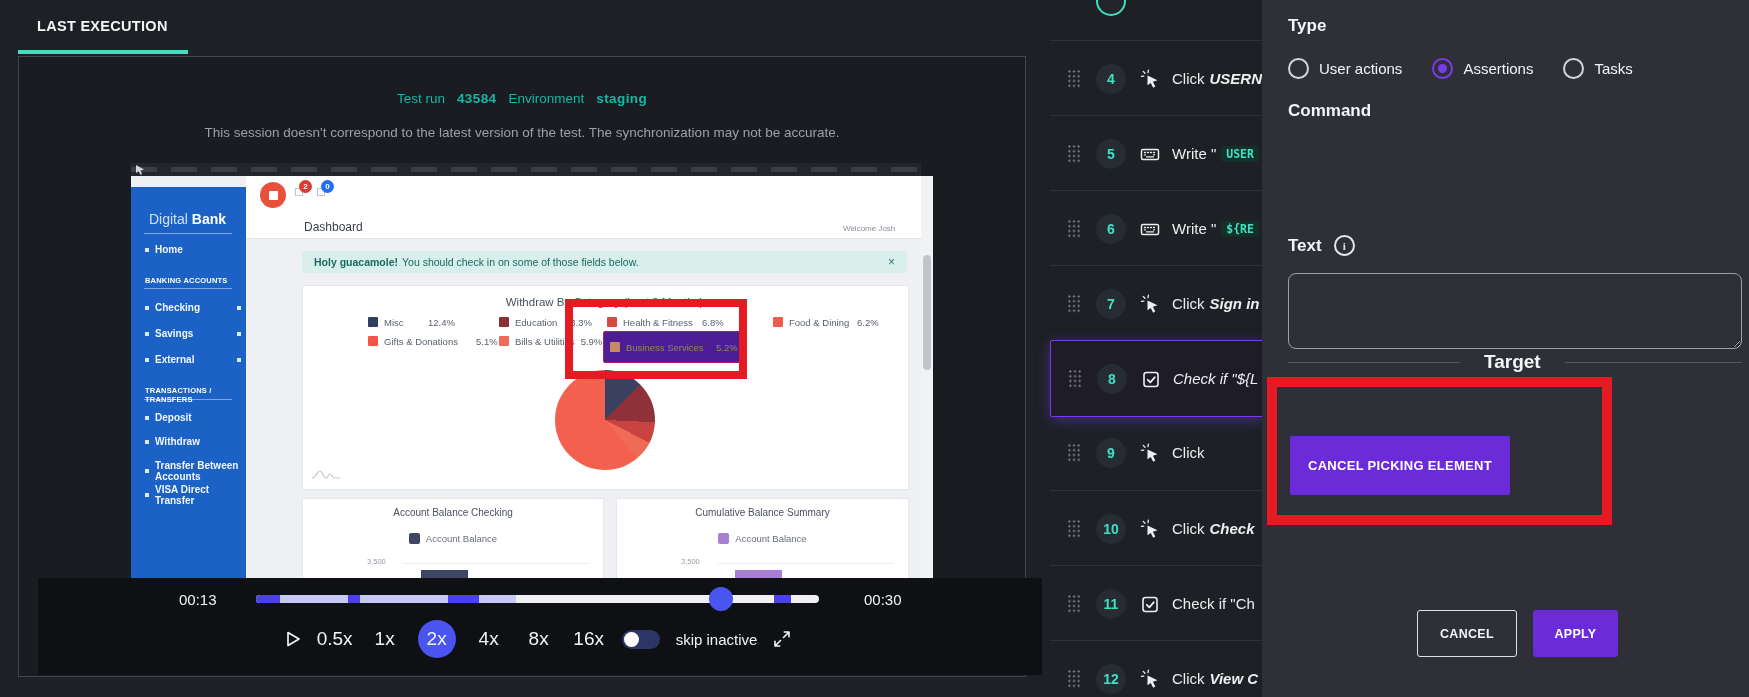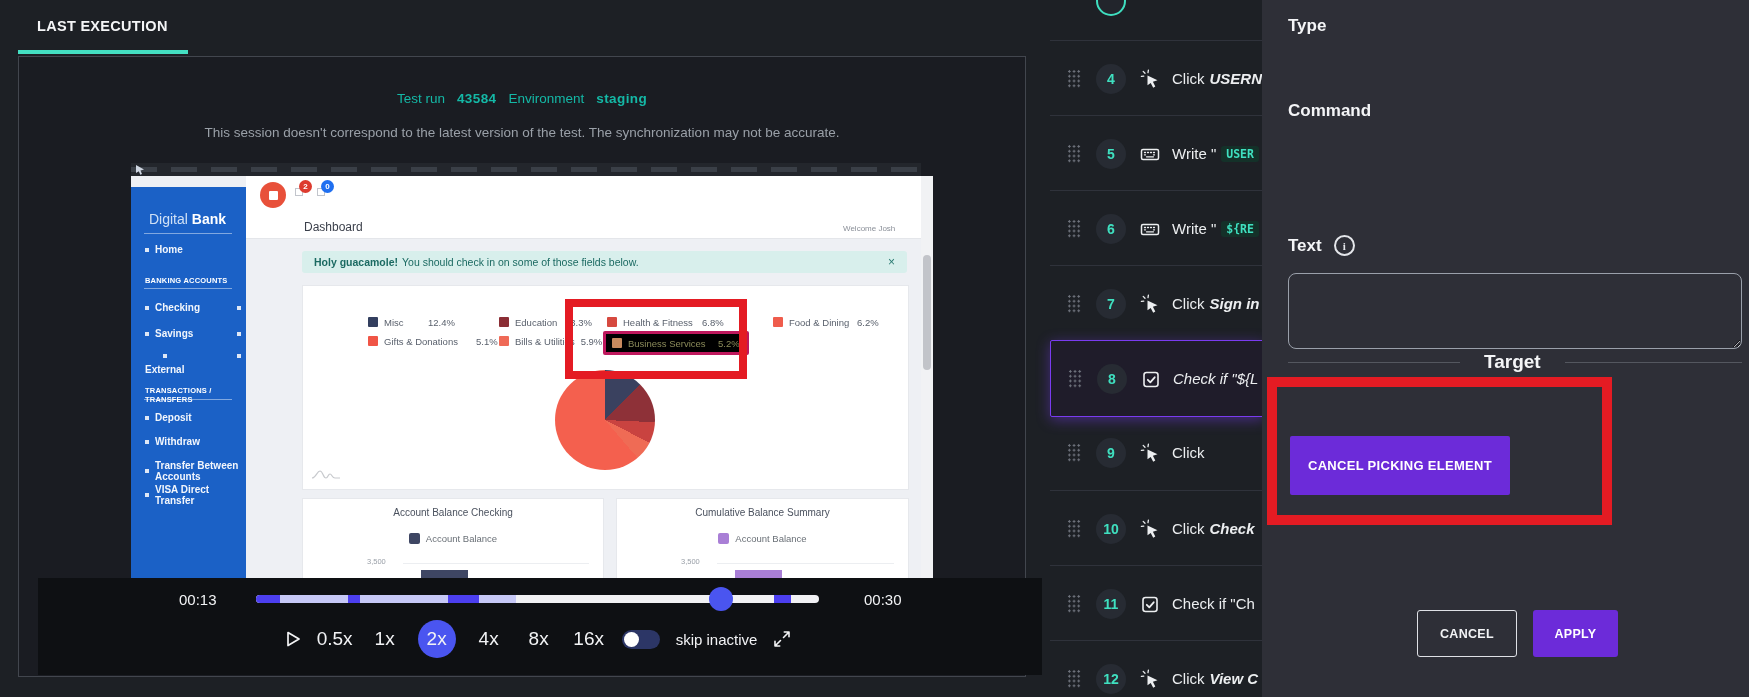--- a/index.html
+++ b/index.html
@@ -38,21 +38,21 @@
   #alert{left:171px;top:88px;width:605px;height:22px;background:#d8efec;border-radius:3px;
      display:flex;align-items:center;font-size:10.5px;color:#1b6a62;padding:0 12px;box-sizing:border-box;}
   #alert b{margin-right:4px;}
   #alert-x{margin-left:auto;font-size:12px;color:#2a7b72;}
   #chart-card{left:171px;top:122px;width:605px;height:203px;background:#fff;border:1px solid #e6e8ec;}
   #pie-title{left:171px;top:133px;width:605px;text-align:center;font-size:11.5px;color:#49505c;}
   .lg-item{display:flex;align-items:center;gap:6px;font-size:9.5px;color:#5a616d;height:14px;}
   .lg-item .c{width:10px;height:10px;border-radius:1px;flex:none;}
   .lg-item .lb{display:inline-block;}
   .lg-item .vl{color:#5a616d;}
-  .lg-item.hl{background:#000000;border:3px solid #be185d;border-radius:2px;padding:2px 6px;color:#8b8b5a;}
+  .lg-item.hl{background:#4c1d95;border:1px solid #be185d;border-radius:2px;padding:8px 6px;color:#8b8b5a;}
   .lg-item.hl .vl{color:#8b8b5a;}
   #pie{left:424px;top:207px;width:100px;height:100px;border-radius:50%;
      background:conic-gradient(#3a415f 0 12.4%,#8e3138 12.4% 25.7%,#c94340 25.7% 32.5%,#ef6b55 32.5% 38.7%,#f4604e 38.7% 100%);}
   #squiggle{left:180px;top:305px;color:#c7c9cd;}
   .sum-card{top:335px;height:81px;background:#fff;border:1px solid #e6e8ec;}
   #card-a{left:171px;width:300px;}
   #card-b{left:485px;width:291px;}
   .sum-title{top:8px;left:0;width:100%;text-align:center;font-size:10px;color:#4a515e;}
   .sum-legend{top:34px;left:0;width:100%;display:flex;justify-content:center;align-items:center;gap:6px;font-size:9.5px;color:#6a7077;}
   .sum-legend .c{width:11px;height:11px;border-radius:2px;}
@@ -165,21 +165,21 @@
           <div class="abs vb-item" style="top: 115px;">
             <span class="sq"></span>
             <span>Checking</span>
             <span class="sq rsq"></span>
           </div>
           <div class="abs vb-item" style="top: 141px;">
             <span class="sq"></span>
             <span>Savings</span>
             <span class="sq rsq"></span>
           </div>
-          <div class="abs vb-item" style="top: 167px; flex-direction: column;">
+          <div class="abs vb-item" style="top: 167px;">
             <span class="sq"></span>
             <span>External</span>
             <span class="sq rsq"></span>
           </div>
         </div>
       <div class="abs vb-sec" style="top:199px">TRANSACTIONS / TRANSFERS</div>
       <div class="abs vb-div" style="top:212px"></div>
       <div id="vb-s2">
           <div class="abs vb-item" style="top: 225px;">
             <span class="sq"></span>
@@ -211,20 +211,21 @@
     <div class="abs gsq" style="left:186px;top:25px"></div>
     <div class="abs pbadge" style="left:190px;top:17px;background:#1f6ff0">0</div>
 
     <div class="abs" id="alert">
       <b>Holy guacamole!</b>
       <span>You should check in on some of those fields below.</span>
       <span id="alert-x">×</span>
     </div>
 
     <div class="abs" id="chart-card"></div>
+    <div class="abs" id="pie-title">Withdraw By Category (Last 3 Months)</div>
     <div id="legend-container">
         <div class="lg-item abs" style="left: 237px; top: 152px;">
     <span class="c" style="background: rgb(51, 63, 95);"></span>
     <span class="lb" style="min-width: 38px;">Misc</span>
     <span class="vl">12.4%</span>
   </div>
         <div class="lg-item abs" style="left: 368px; top: 152px;">
     <span class="c" style="background: rgb(139, 46, 53);"></span>
     <span class="lb" style="min-width: 44px;">Education</span>
     <span class="vl">13.3%</span>
@@ -428,20 +429,36 @@
     <div class="slabel">
         <span class="p-n">Click </span>
         <span class="p-b">View C</span>
       </div>
   </div>
   </div>
 <div class="abs" id="partial-circle"></div>
 
 <div class="abs" id="panel">
   <div class="abs plabel" id="type-label">Type</div>
+  <div class="abs" id="radio-row">
+      <div class="radio">
+        <span class="rdot"></span>
+        <span>User actions</span>
+      </div>
+      <div class="radio sel">
+        <span class="rdot">
+          <i></i>
+        </span>
+        <span>Assertions</span>
+      </div>
+      <div class="radio">
+        <span class="rdot"></span>
+        <span>Tasks</span>
+      </div>
+    </div>
 
   <div class="abs plabel" id="command-label">Command</div>
 
   <div class="abs" id="text-label-row">
     <span class="plabel">Text</span>
     <span id="info-icon">i</span>
   </div>
   <textarea class="abs" id="textarea" style=""></textarea>
 
   <div class="abs" id="target-row">

